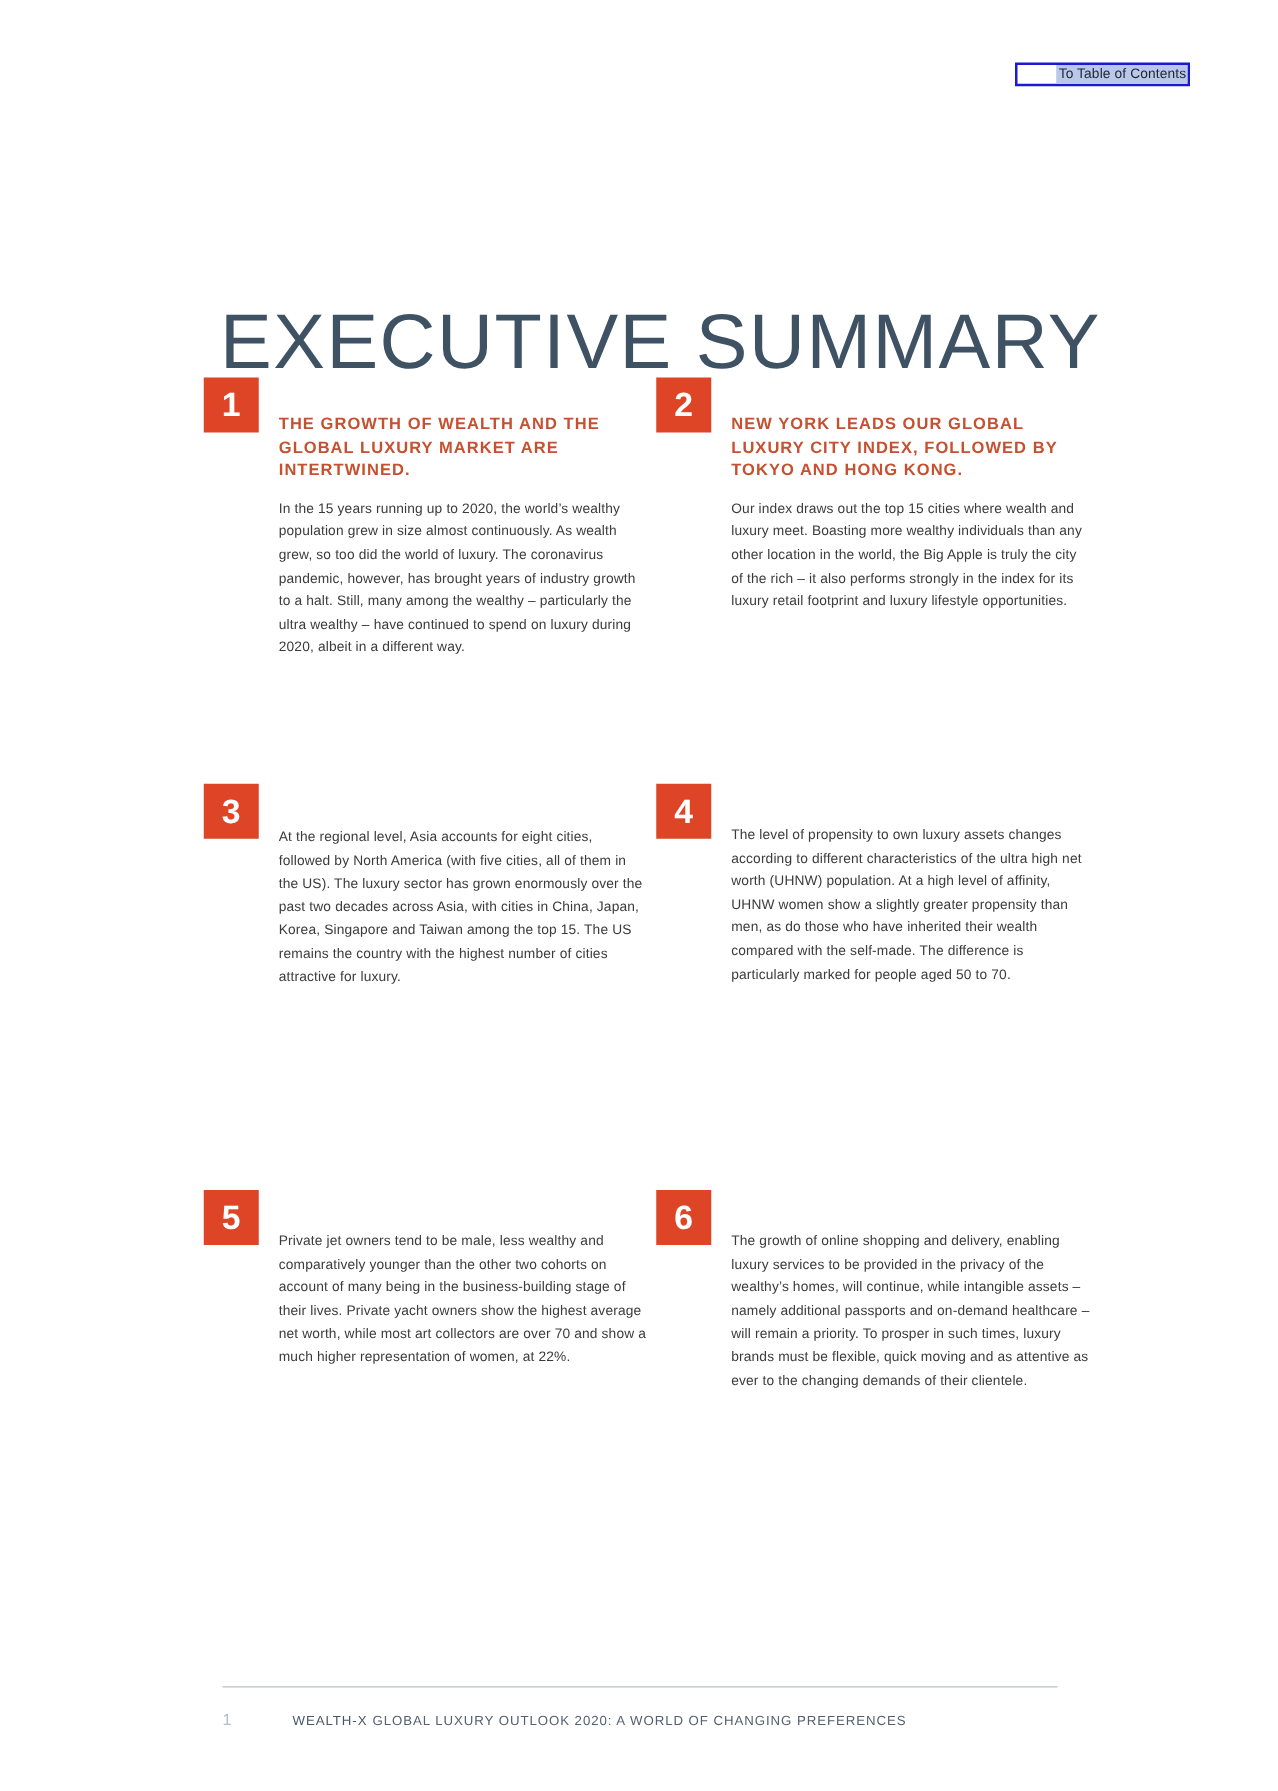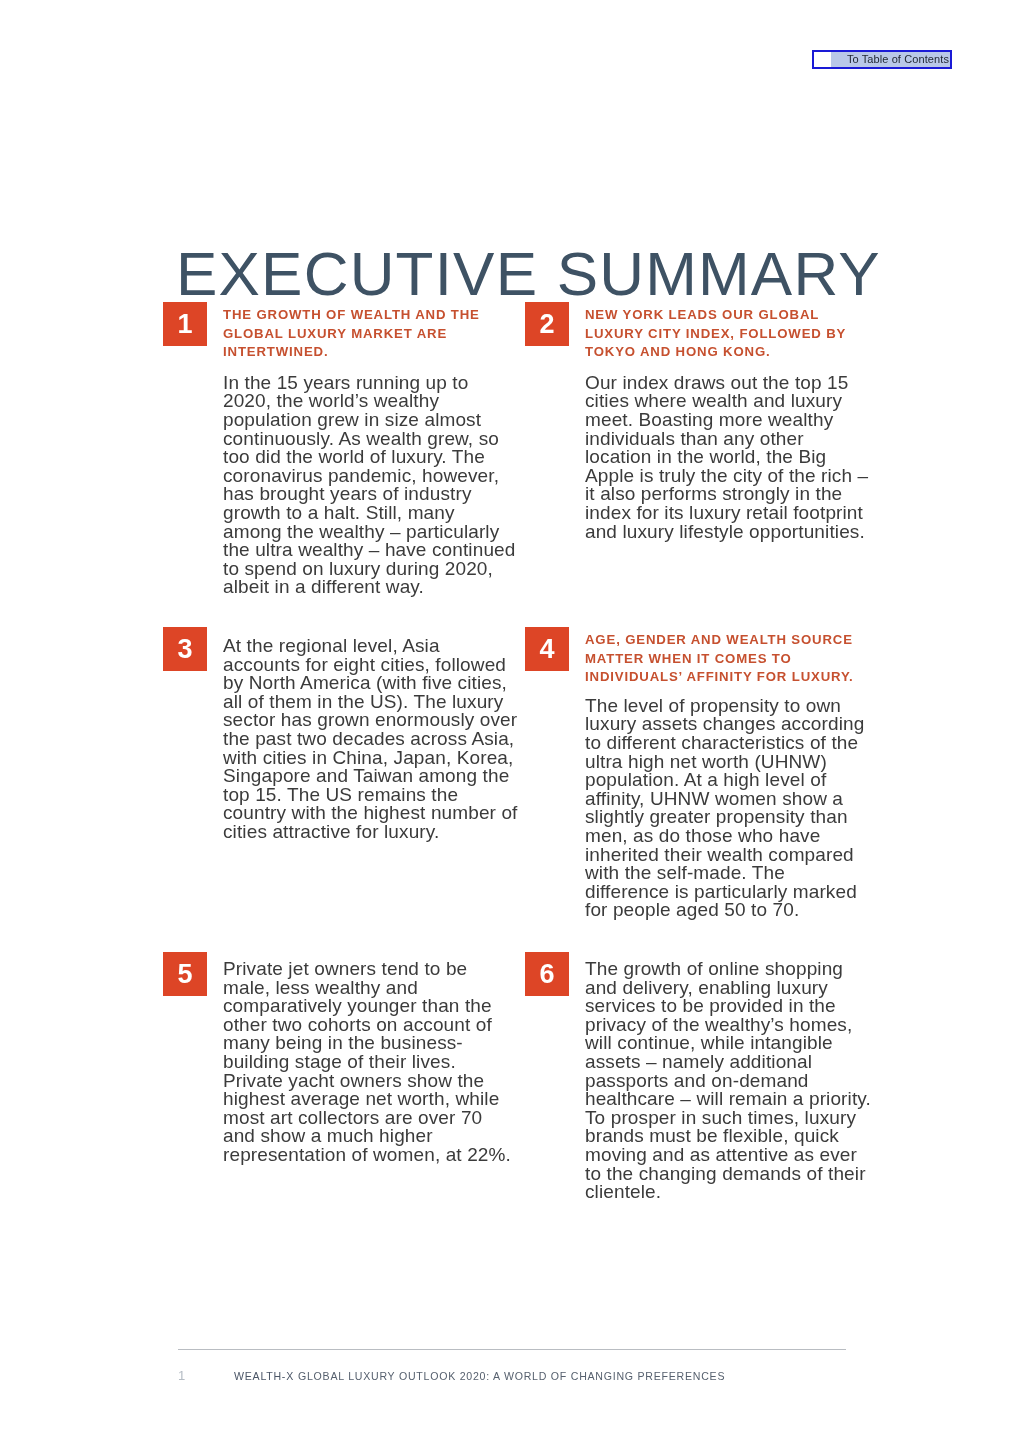--- a/index.html
+++ b/index.html
@@ -30,21 +30,21 @@
     align-items: stretch;
     justify-content: flex-end;
     overflow: hidden;
   }
   .toc-link-text {
     background: #b9c8e8;
     color: #1e2430;
     font-size: 11px;
     line-height: 15px;
     letter-spacing: 0.1px;
-    padding: 0 1px 0 16px;
+    padding: 0 1px 0 2px;
     white-space: nowrap;
     display: flex;
     align-items: center;
     font-family: "Liberation Sans", sans-serif;
   }
 
   
   .page-title {
     position: absolute;
     top: 196px;
@@ -90,36 +90,37 @@
     font-weight: 700;
     line-height: 44px;
     text-align: center;
     font-family: "Liberation Sans", sans-serif;
     margin-top: 2px;
   }
 
   .item-body {
     flex: 1 1 auto;
     padding-left: 16px;
+    margin-top: 24px;
   }
 
   .item-heading {
     color: #c6502f;
     font-size: 13.2px;
     font-weight: 700;
     letter-spacing: 0.85px;
     line-height: 18.6px;
     text-transform: uppercase;
     margin: 6px 0 0 0;
     font-family: "Liberation Sans", sans-serif;
   }
 
   .item-text {
     color: #3b3b3b;
-    font-size: 19px;
+    font-size: 11px;
     line-height: 18.6px;
     letter-spacing: 0.12px;
     margin: 12px 0 0 0;
     font-family: "Liberation Sans", sans-serif;
   }
   .item-text.tight { margin-top: 10px; }
 
   
   .footer {
     position: absolute;
@@ -193,21 +194,20 @@
   <div class="row row-2">
     <div class="item">
       <div class="badge">3</div>
       <div class="item-body">
         <p class="item-text">At the regional level, Asia accounts for eight cities, followed by North America (with five cities, all of them in the US). The luxury sector has grown enormously over the past two decades across Asia, with cities in China, Japan, Korea, Singapore and Taiwan among the top 15. The US remains the country with the highest number of cities attractive for luxury.</p>
       </div>
     </div>
     <div class="item item-col-right">
       <div class="badge">4</div>
       <div class="item-body">
-        <div class="item-heading">AGE, GENDER AND WEALTH SOURCE MATTER WHEN IT COMES TO INDIVIDUALS’ AFFINITY FOR LUXURY.</div>
         <p class="item-text tight">The level of propensity to own luxury assets changes according to different characteristics of the ultra high net worth (UHNW) population. At a high level of affinity, UHNW women show a slightly greater propensity than men, as do those who have inherited their wealth compared with the self-made. The difference is particularly marked for people aged 50 to 70.</p>
       </div>
     </div>
   </div>
 
   <div class="row row-3">
     <div class="item">
       <div class="badge">5</div>
       <div class="item-body">
         <p class="item-text tight">Private jet owners tend to be male, less wealthy and comparatively younger than the other two cohorts on account of many being in the business-building stage of their lives. Private yacht owners show the highest average net worth, while most art collectors are over 70 and show a much higher representation of women, at 22%.</p>

